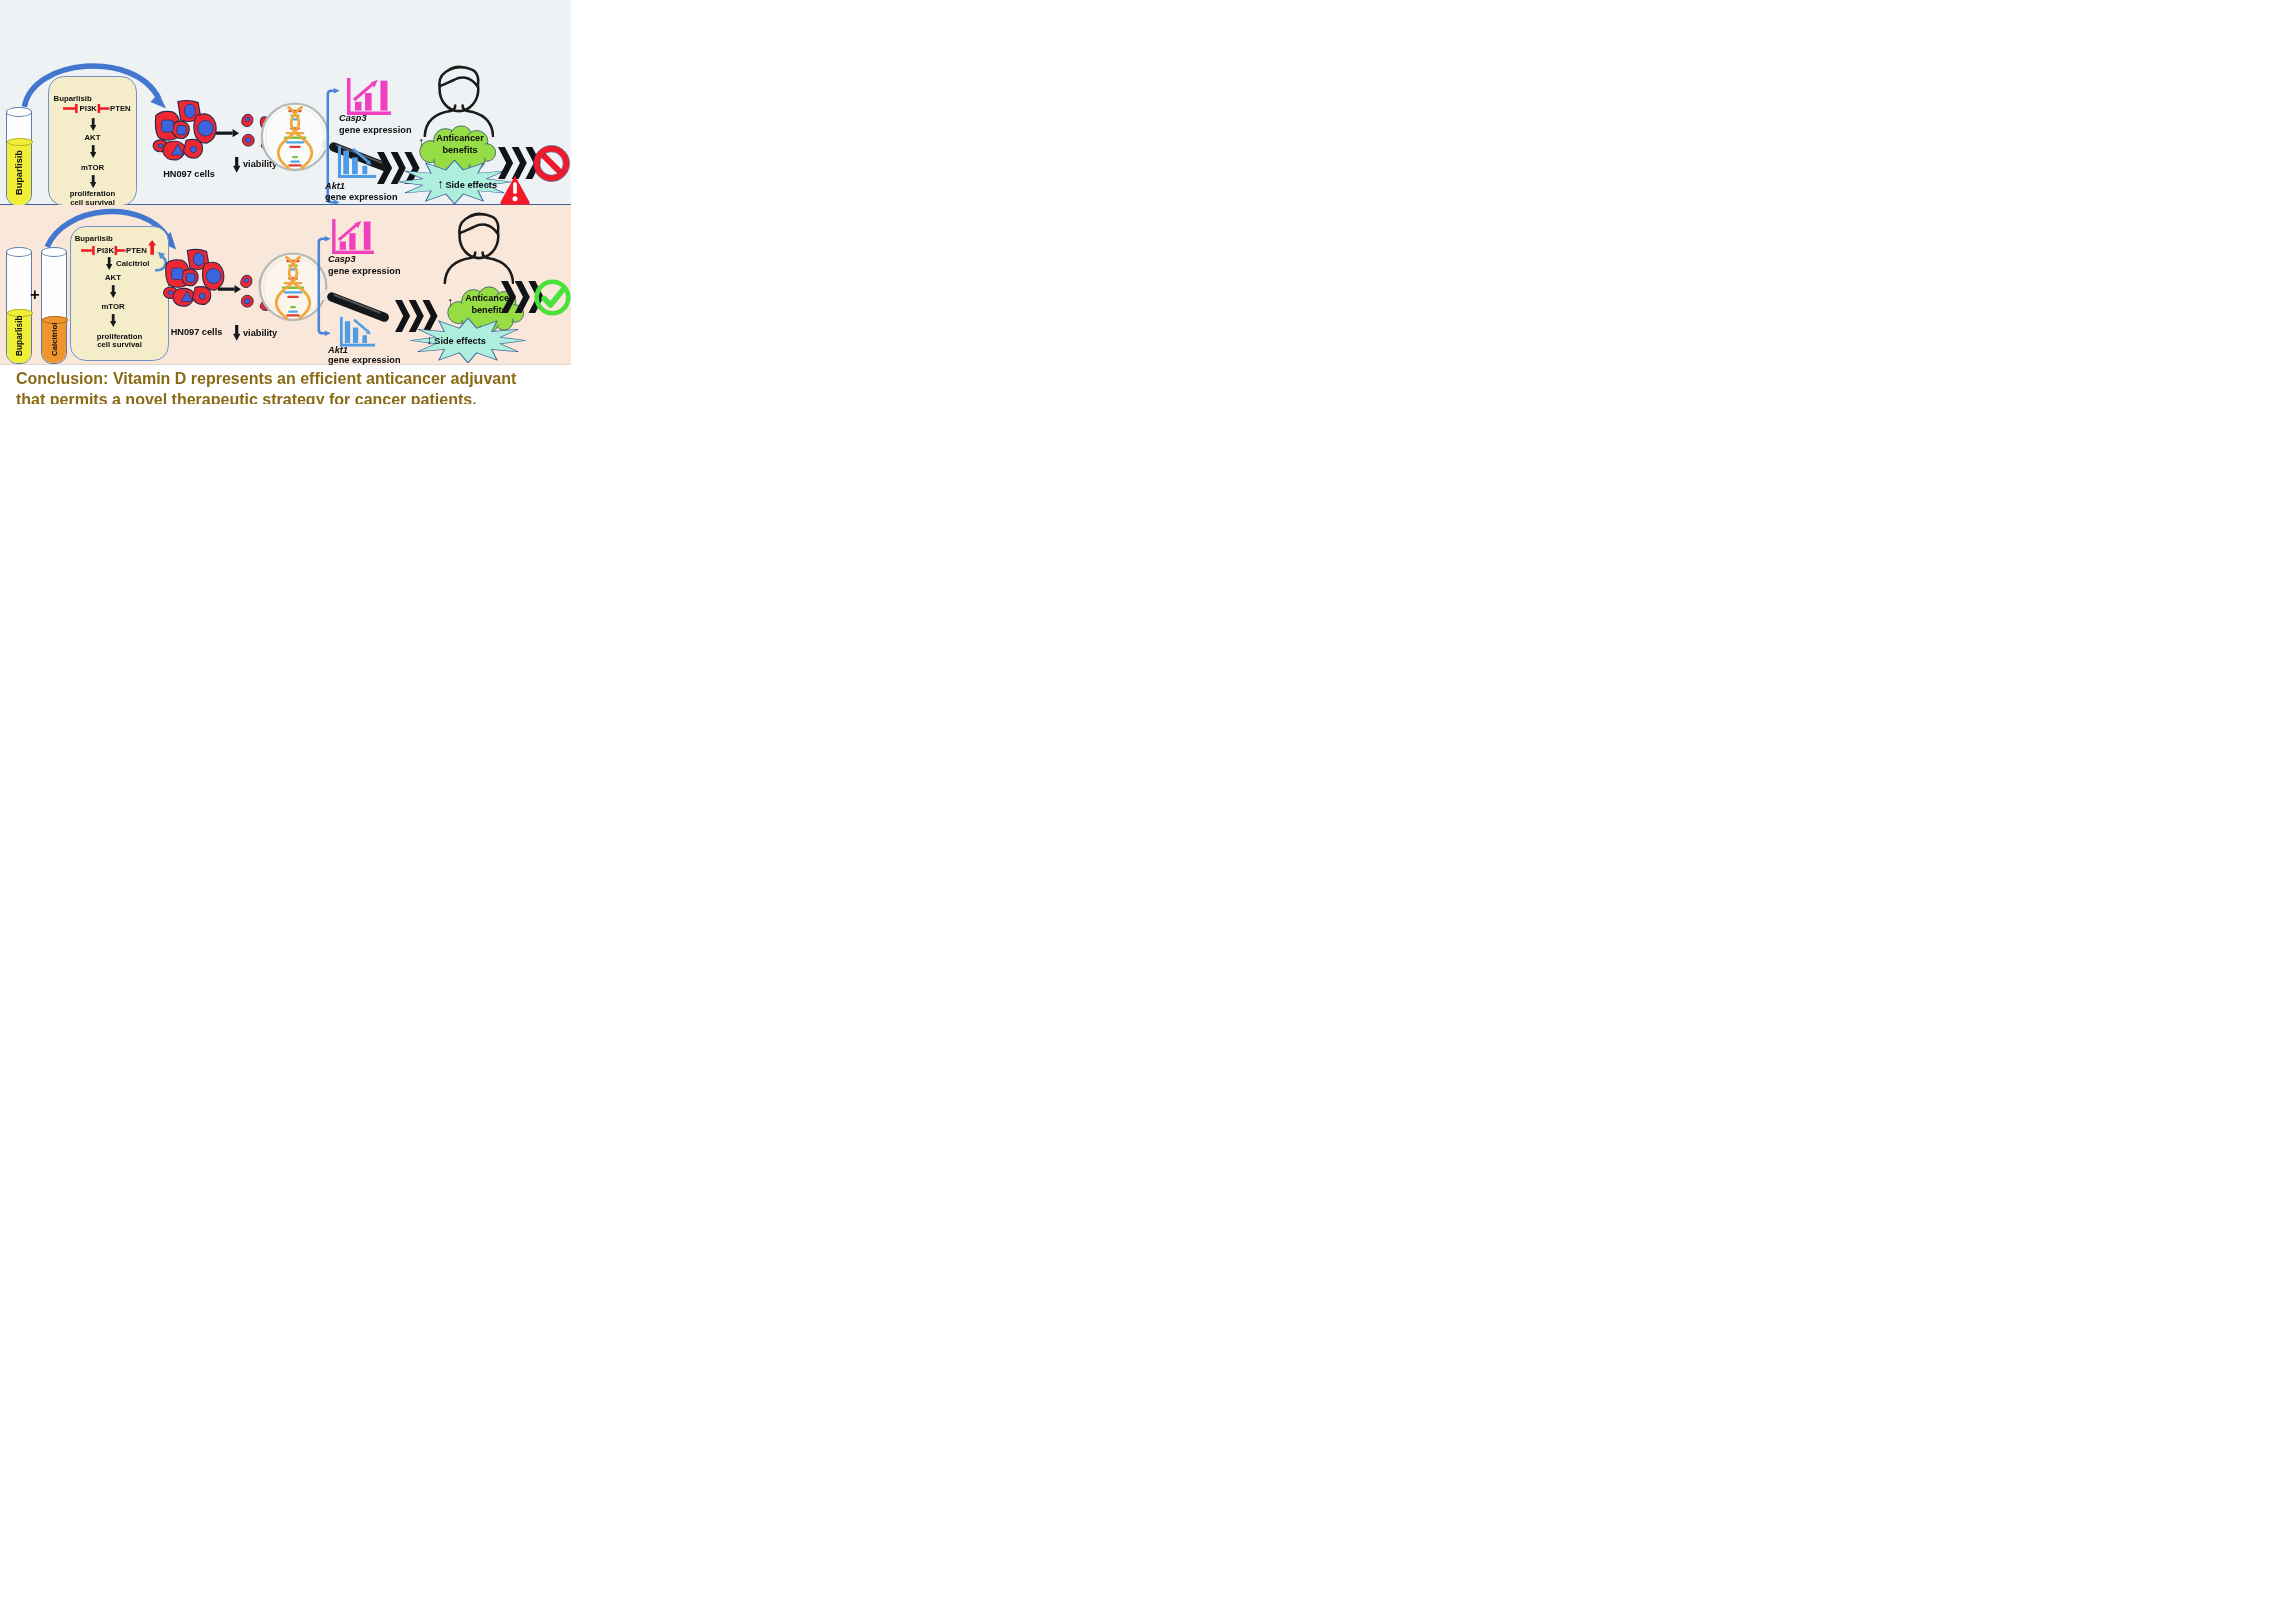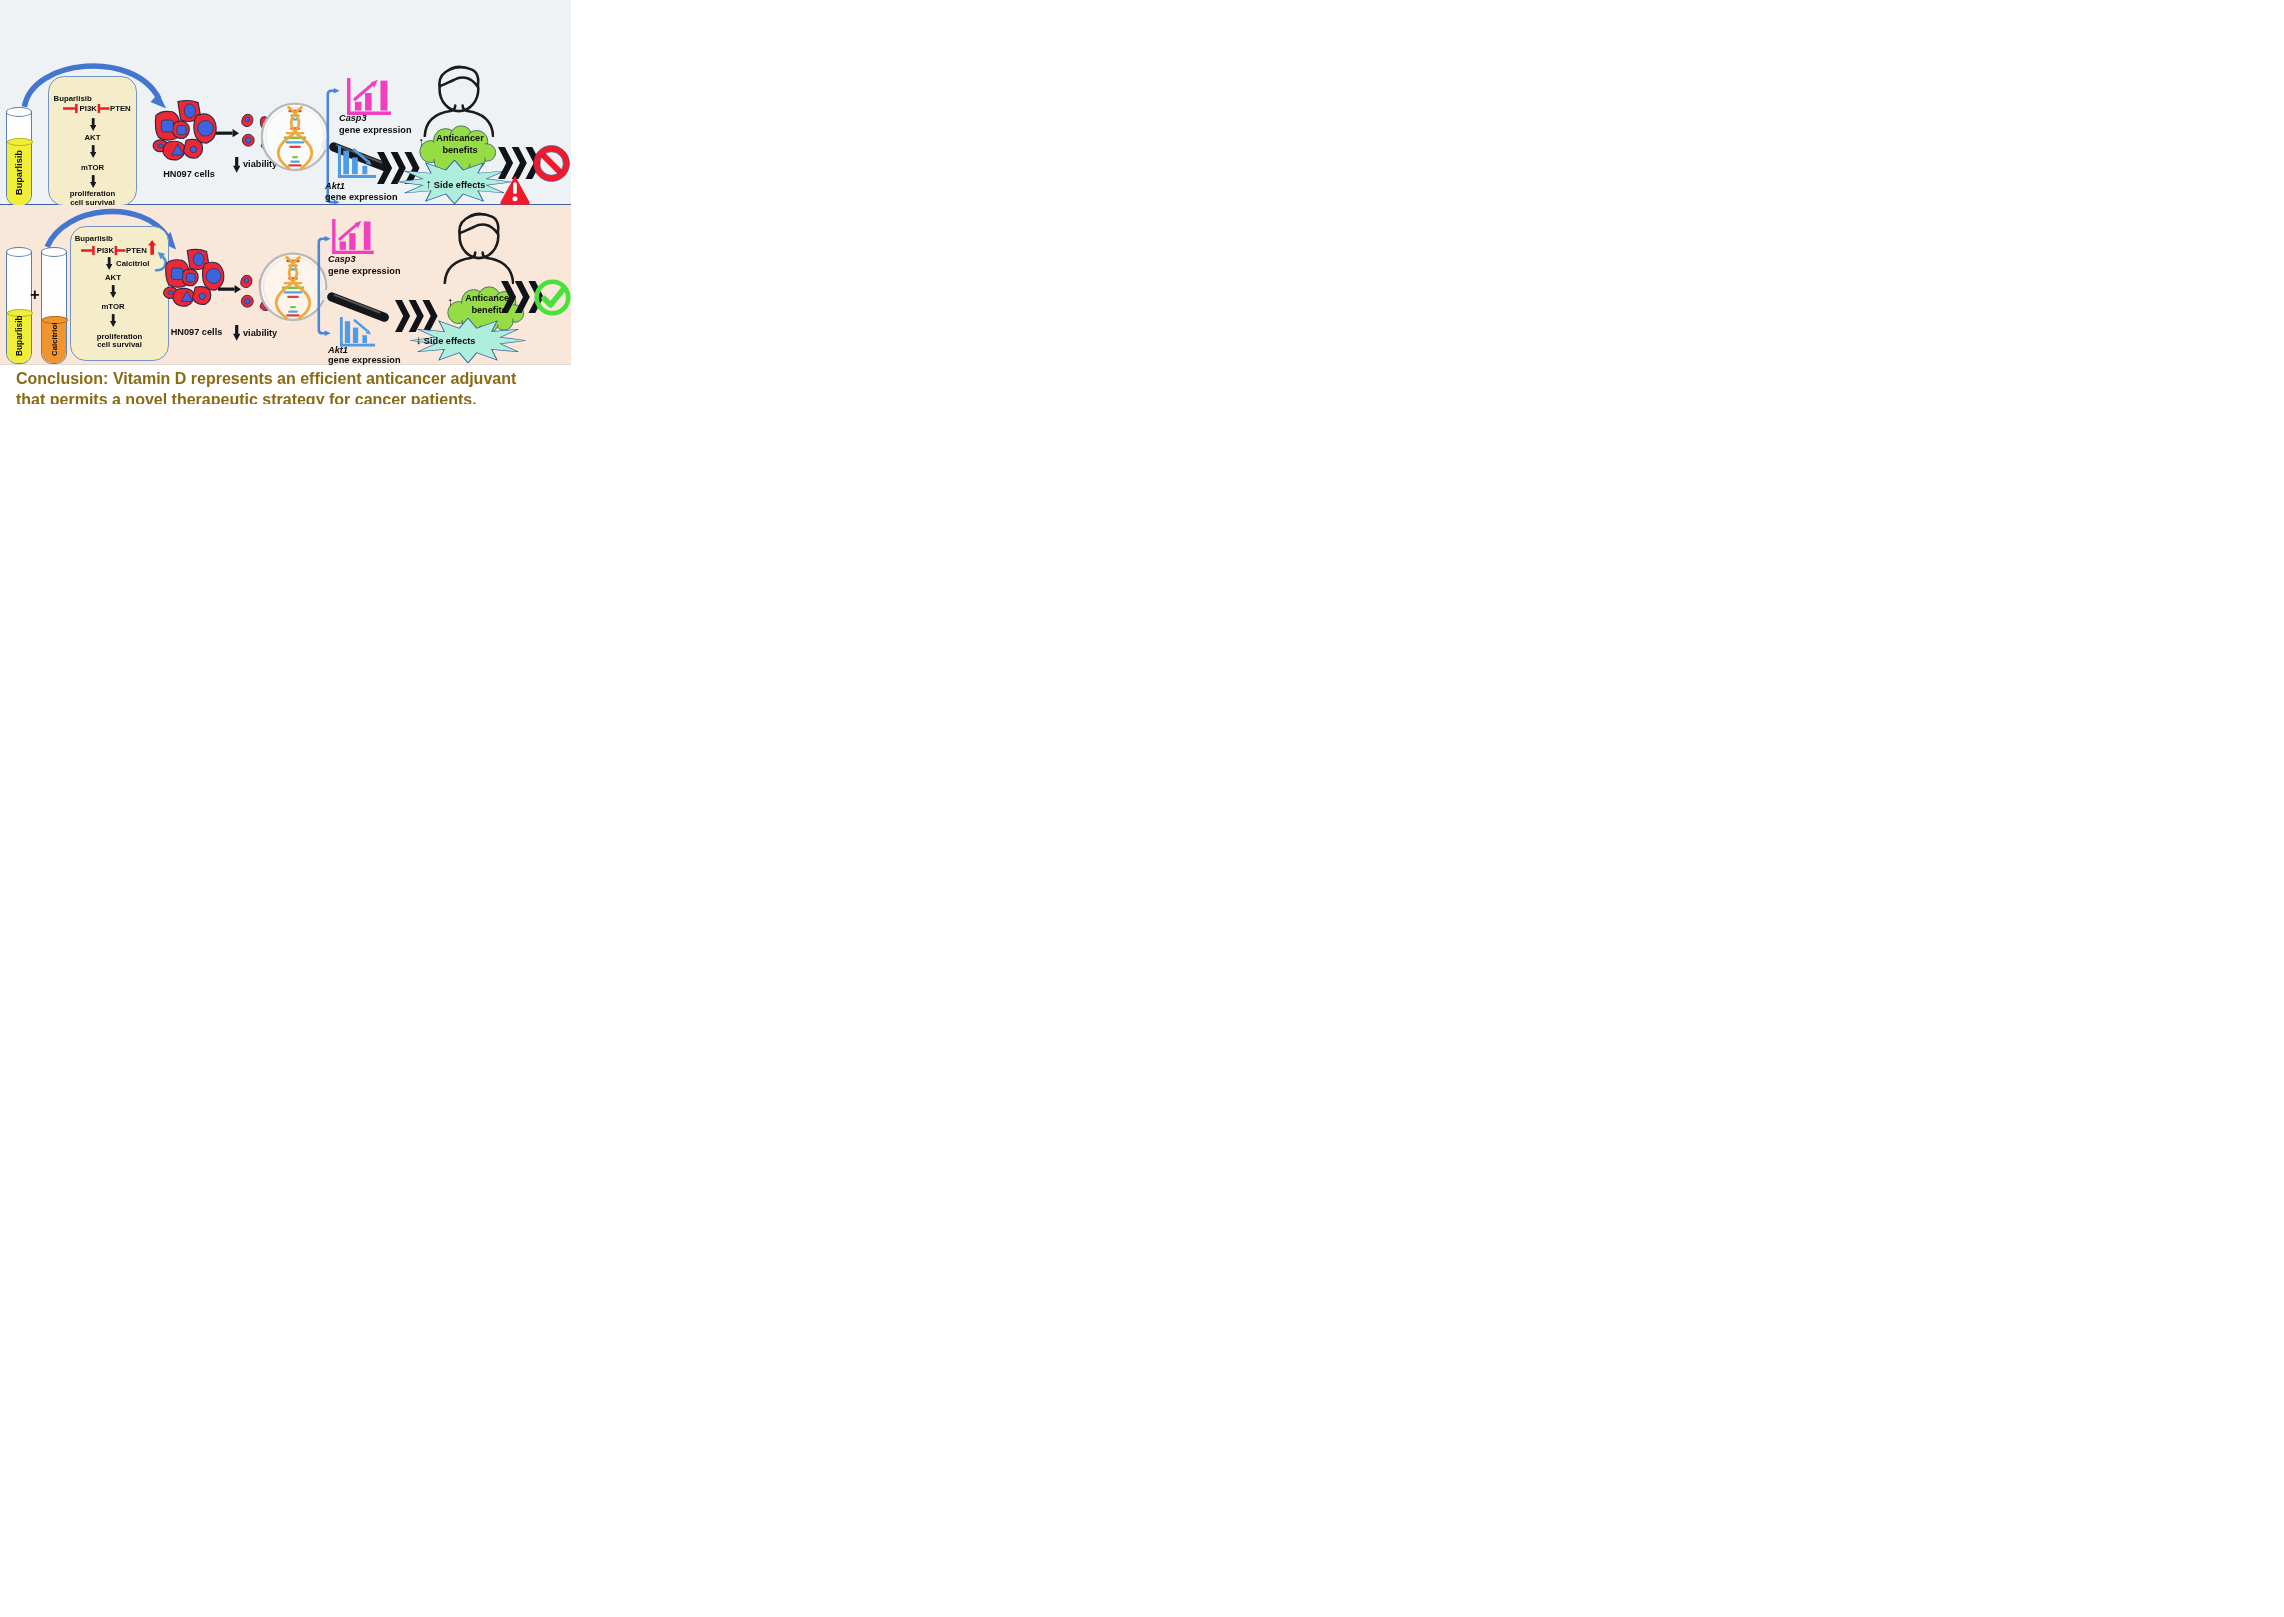--- a/index.html
+++ b/index.html
@@ -226,21 +226,21 @@
   </svg>
   <div class="abs cloud-text" style="left:428px;top:133px;width:64px;">
     <span class="dir-arrow" style="position:absolute;left:-10px;top:1.8px;">↑</span>
     <div>Anticancer</div>
     <div>benefits</div>
   </div>
 
   <svg class="abs" style="left:397px;top:160px;" width="115" height="44" viewBox="0 0 270 170" preserveAspectRatio="none">
     <polygon fill="#aeeedd" stroke="#3a5f9f" stroke-width="2.5" points="270,85 210.3,97.4 251.9,127.5 190.2,118.9 202.5,158.6 155.2,131.4 135,170 114.8,131.4 67.5,158.6 79.8,118.9 18.1,127.5 59.7,97.4 0,85 59.7,72.6 18.1,42.5 79.8,51.1 67.5,11.4 114.8,38.6 135,0 155.2,38.6 202.5,11.4 190.2,51.1 251.9,42.5 210.3,72.6"></polygon>
   </svg>
-  <div class="abs" style="left:414px;top:177px;width:83px;text-align:center;">
+  <div class="abs" style="left:414px;top:177px;width:83px;text-align:right;">
     <span class="dir-arrow">↑</span>
     <span class="lbl lbl20">Side effects</span>
   </div>
 
   <svg class="abs" style="left:498px;top:147px;" width="43" height="32" viewBox="0 0 94 70">
     <g fill="#101418">
       <polygon points="0,0 15,0 33,35 15,70 0,70 18,35"></polygon>
       <polygon points="30,0 45,0 63,35 45,70 30,70 48,35"></polygon>
       <polygon points="60,0 75,0 93,35 75,70 60,70 78,35"></polygon>
     </g>
@@ -460,21 +460,21 @@
   </svg>
   <div class="abs cloud-text" style="left:457px;top:293px;width:64px;">
     <span class="dir-arrow" style="position:absolute;left:-10px;top:1.8px;">↑</span>
     <div>Anticancer</div>
     <div>benefits</div>
   </div>
 
   <svg class="abs" style="left:410px;top:318px;" width="116" height="45" viewBox="0 0 270 170" preserveAspectRatio="none">
     <polygon fill="#aeeedd" stroke="#3a5f9f" stroke-width="2.5" points="270,85 210.3,97.4 251.9,127.5 190.2,118.9 202.5,158.6 155.2,131.4 135,170 114.8,131.4 67.5,158.6 79.8,118.9 18.1,127.5 59.7,97.4 0,85 59.7,72.6 18.1,42.5 79.8,51.1 67.5,11.4 114.8,38.6 135,0 155.2,38.6 202.5,11.4 190.2,51.1 251.9,42.5 210.3,72.6"></polygon>
   </svg>
-  <div class="abs" style="left:404px;top:333px;width:83px;text-align:center;">
+  <div class="abs" style="left:426px;top:333px;width:83px;">
     <span class="dir-arrow">↓</span>
     <span class="lbl lbl20">Side effects</span>
   </div>
 
   <svg class="abs" style="left:501px;top:281px;" width="43" height="32" viewBox="0 0 94 70">
     <g fill="#101418">
       <polygon points="0,0 15,0 33,35 15,70 0,70 18,35"></polygon>
       <polygon points="30,0 45,0 63,35 45,70 30,70 48,35"></polygon>
       <polygon points="60,0 75,0 93,35 75,70 60,70 78,35"></polygon>
     </g>

